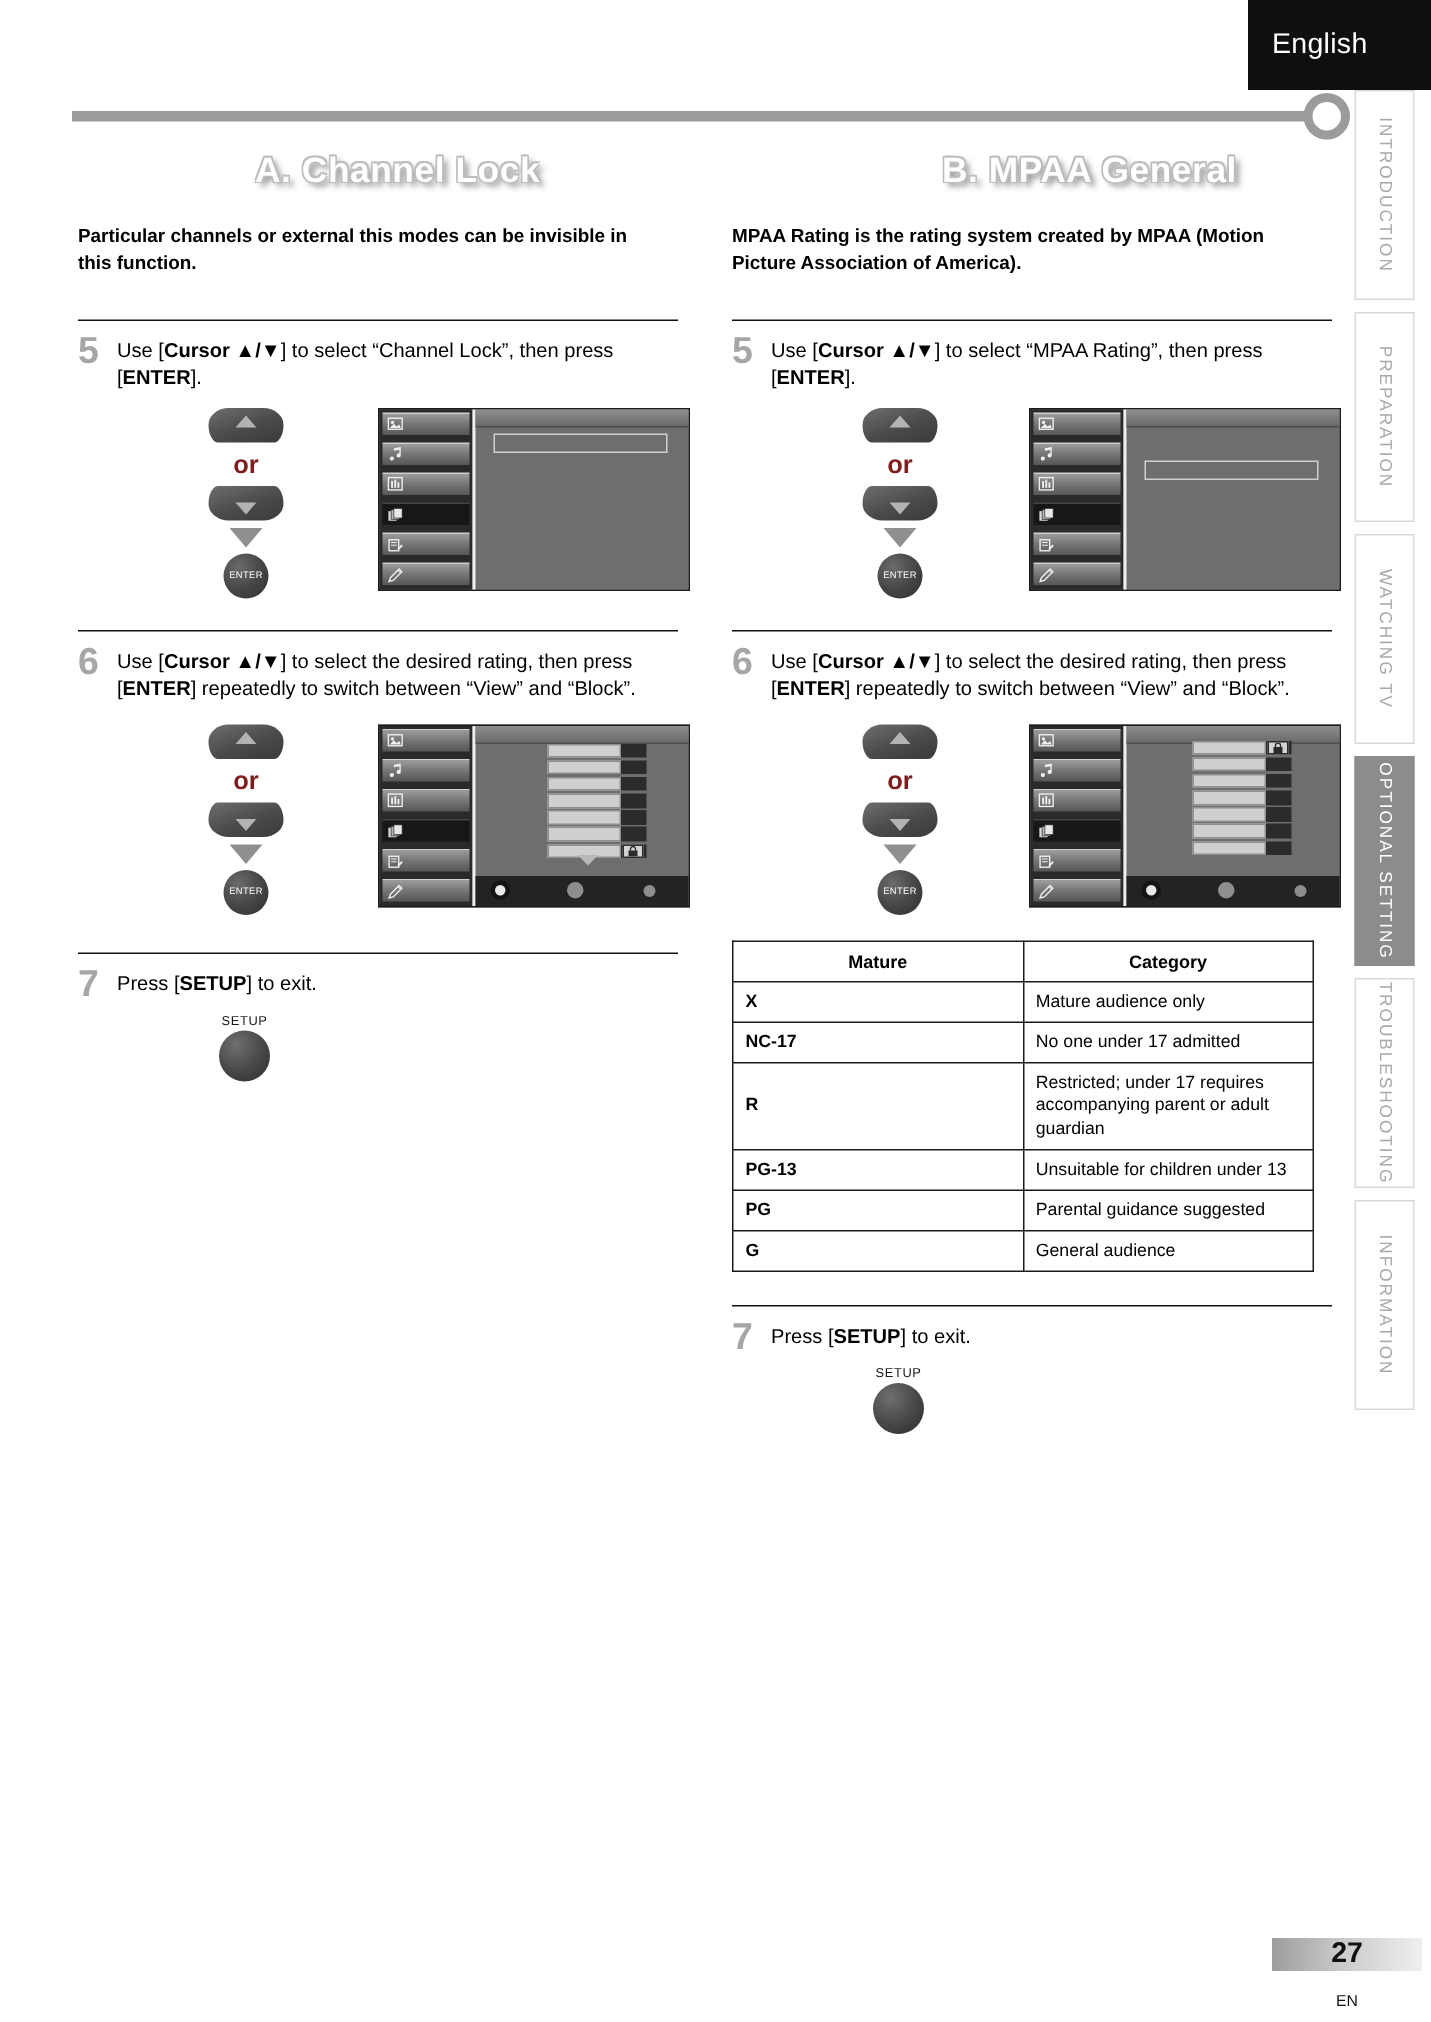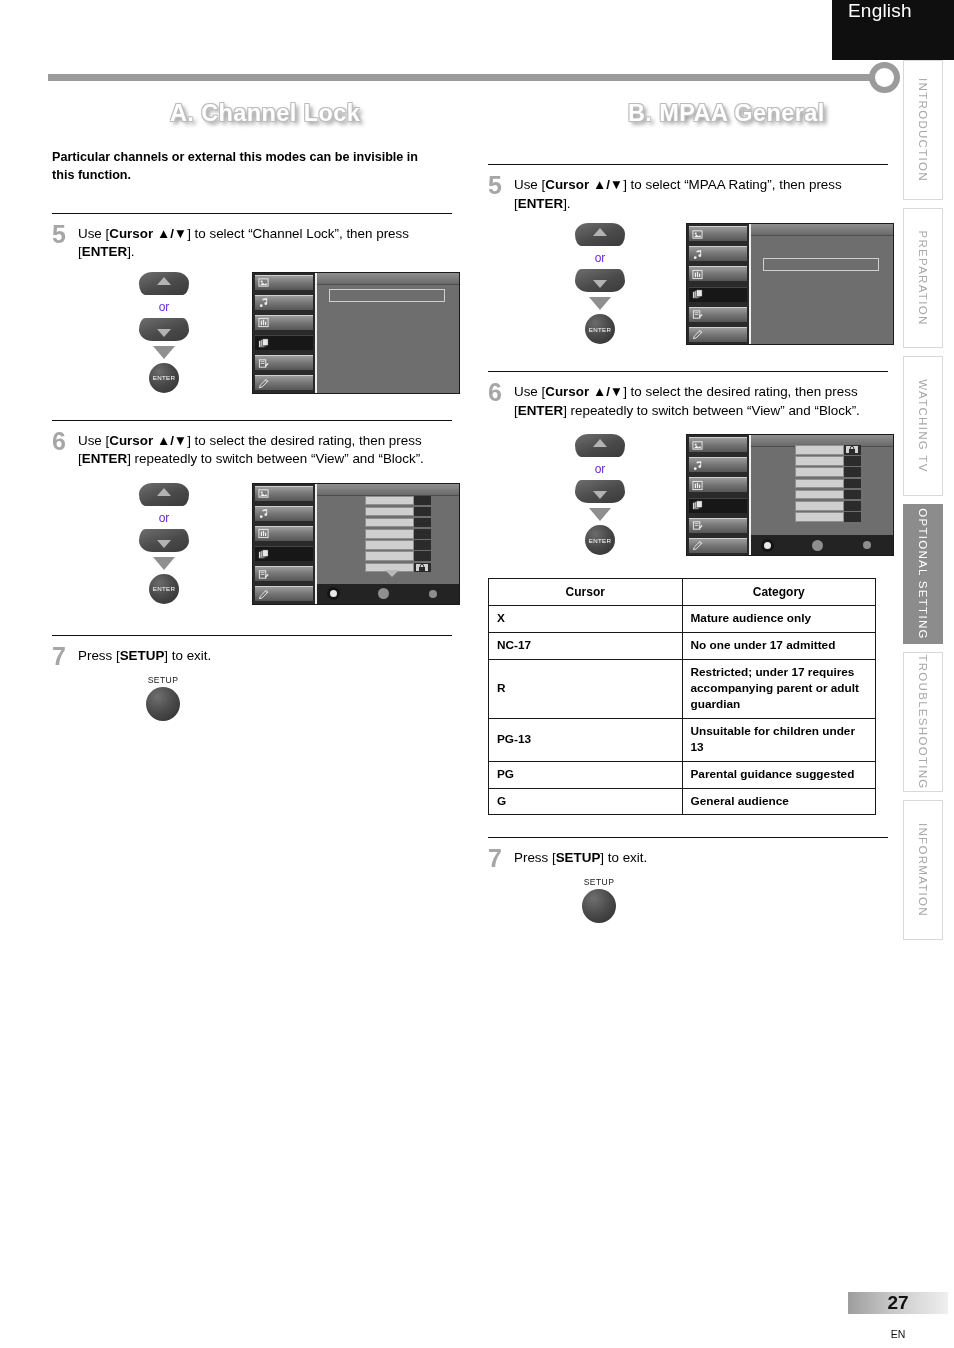--- a/index.html
+++ b/index.html
@@ -20,21 +20,21 @@
   .lang-tab {
     position: absolute;
     left: 832px;
     top: 0;
     width: 122px;
     height: 60px;
     background: #0f0f0f;
     color: #ffffff;
     font-size: 19px;
     display: flex;
-    align-items: flex-start;
+    align-items: center;
     padding-left: 16px;
     box-sizing: border-box;
     letter-spacing: 0.2px;
   }
 
   
   .top-rule {
     position: absolute;
     left: 48px;
     top: 74px;
@@ -194,23 +194,24 @@
     border-right: 7px solid transparent;
     border-bottom: 8px solid #b3b3b3;
   }
   .arc-down::after {
     bottom: 4px;
     border-left: 7px solid transparent;
     border-right: 7px solid transparent;
     border-top: 8px solid #b3b3b3;
   }
   .or-label {
-    font-size: 12px;
-    color: #6d28d9;
+    font-size: 17px;
+    color: #7f1d1d;
     margin: 5px 0 4px;
+    font-weight: bold;
   }
   .tri-down {
     width: 0; height: 0;
     margin: 5px auto 4px;
     border-left: 11px solid transparent;
     border-right: 11px solid transparent;
     border-top: 13px solid #8f8f8f;
   }
   .enter-btn {
     width: 30px;
@@ -398,21 +399,21 @@
   .rating-table th {
     font-weight: bold;
     text-align: center;
     font-size: 12px;
   }
   .rating-table td.rt-rating {
     font-weight: bold;
     width: 86px;
   }
   .rating-table td.rt-cat {
-    font-weight: bold;
+    font-weight: normal;
     margin-top: 12px;
   }
 
   
   .footer {
     position: absolute;
     left: 848px;
     top: 1292px;
     width: 100px;
     text-align: center;
@@ -656,20 +657,21 @@
     </div>
   </div>
 
 </div>
 
 <div class="col col-right">
 
   <div class="sec-head">
     <span class="sh-text">B. MPAA General</span>
   </div>
+  <div class="sec-desc">MPAA Rating is the rating system created by MPAA (Motion Picture Association of America).</div>
 
   <div class="step" style="margin-top:28px;">
     <div class="step-row">
       <div class="step-num">5</div>
       <div class="step-text">Use [<b>Cursor ▲/▼</b>] to select “MPAA Rating”, then press [<b>ENTER</b>].</div>
     </div>
     <div class="remote-area">
       <div class="remote-col">
         <div class="arc-btn arc-up"></div>
         <div class="or-label">or</div>
@@ -831,21 +833,21 @@
             <div class="tv-bb-dot bb3"></div>
           </div>
         </div>
       </div>
     </div>
   </div>
 
   <table class="rating-table">
     <thead>
       <tr>
-        <th>Cursor</th>
+        <th>Mature</th>
         <th>Category</th>
       </tr>
     </thead>
     <tbody>
       <tr>
         <td class="rt-rating">X</td>
         <td class="rt-cat">Mature audience only</td>
       </tr>
       <tr>
         <td class="rt-rating">NC-17</td>

